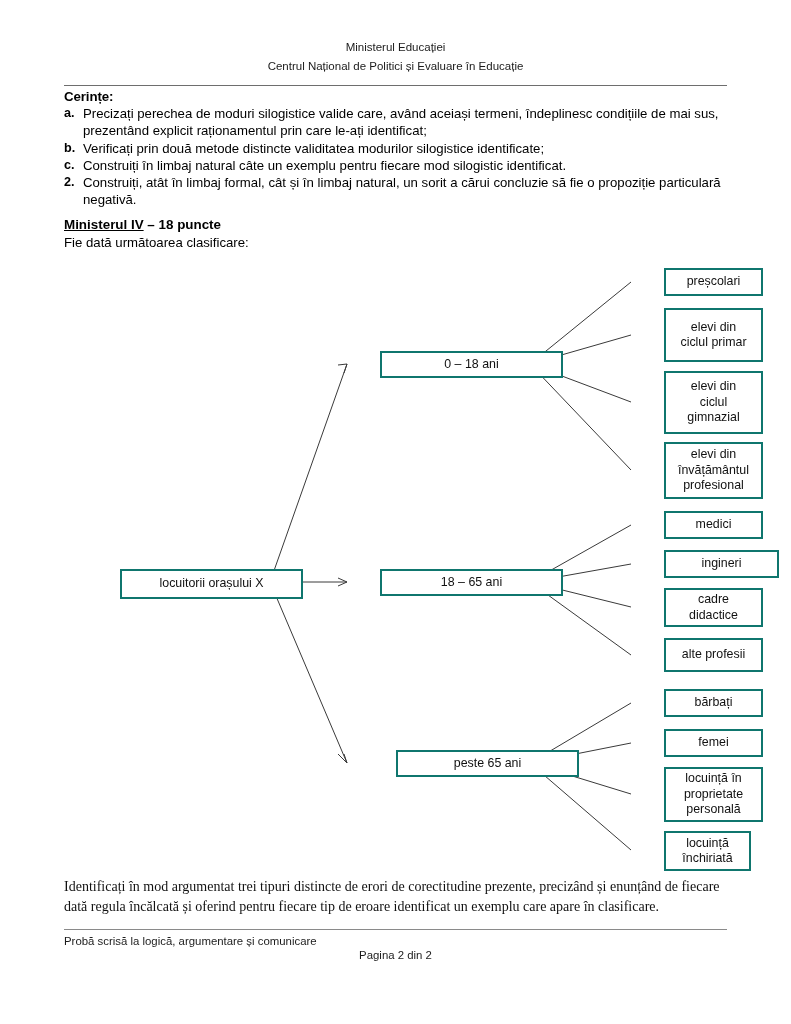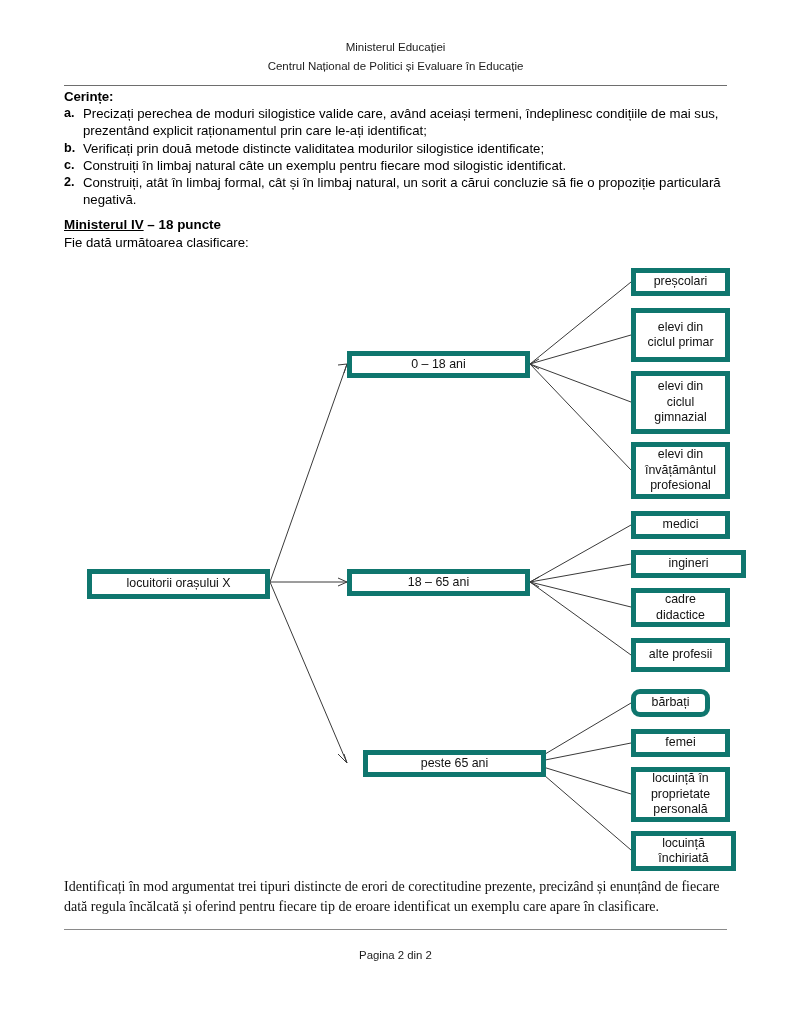--- a/index.html
+++ b/index.html
@@ -107,30 +107,31 @@
     height: 620px;
   }
   .diagram svg {
     position: absolute;
     top: 0;
     left: 0;
   }
   .node {
     position: absolute;
     box-sizing: border-box;
-    border: 5px solid #0f766e;
+    border: 2px solid #0f766e;
     background: #ffffff;
     display: flex;
     align-items: center;
     justify-content: center;
     text-align: center;
     font-size: 12.4px;
     line-height: 15.5px;
     color: #111111;
     padding: 2px 4px;
+    margin-left: 33px;
   }
 
   
   .closing {
     position: absolute;
     top: 877px;
     left: 64px;
     width: 666px;
     font-family: "Liberation Serif", serif;
     font-size: 14px;
@@ -269,32 +270,33 @@
     <div class="node" style="left:631px; top:295px; width:115px; height:28px;">
       <span>ingineri</span>
     </div>
     <div class="node" style="left:631px; top:333px; width:99px; height:39px;">
       <span>cadre<br>didactice</span>
     </div>
     <div class="node" style="left:631px; top:383px; width:99px; height:34px;">
       <span>alte profesii</span>
     </div>
 
-    <div class="node" style="left:631px; top:434px; width:79px; height:28px;border-radius:9px;">
+    <div class="node" style="left:631px; top:434px; width:99px; height:28px;">
       <span>bărbați</span>
     </div>
     <div class="node" style="left:631px; top:474px; width:99px; height:28px;">
       <span>femei</span>
     </div>
     <div class="node" style="left:631px; top:512px; width:99px; height:55px;">
       <span>locuință în<br>proprietate<br>personală</span>
     </div>
-    <div class="node" style="left:631px; top:576px; width:105px; height:40px;">
+    <div class="node" style="left:631px; top:576px; width:87px; height:40px;">
       <span>locuință<br>închiriată</span>
     </div>
   </div>
 
   <div class="closing">Identificați în mod argumentat trei tipuri distincte de erori de corectitudine prezente, precizând și enunțând de fiecare dată regula încălcată și oferind pentru fiecare tip de eroare identificat un exemplu care apare în clasificare.</div>
 
   <div class="footer-rule"></div>
+  <div class="footer-left">Probă scrisă la logică, argumentare și comunicare</div>
   <div class="footer-center">Pagina 2 din 2</div>
 
 </div>
 
 </body></html>

